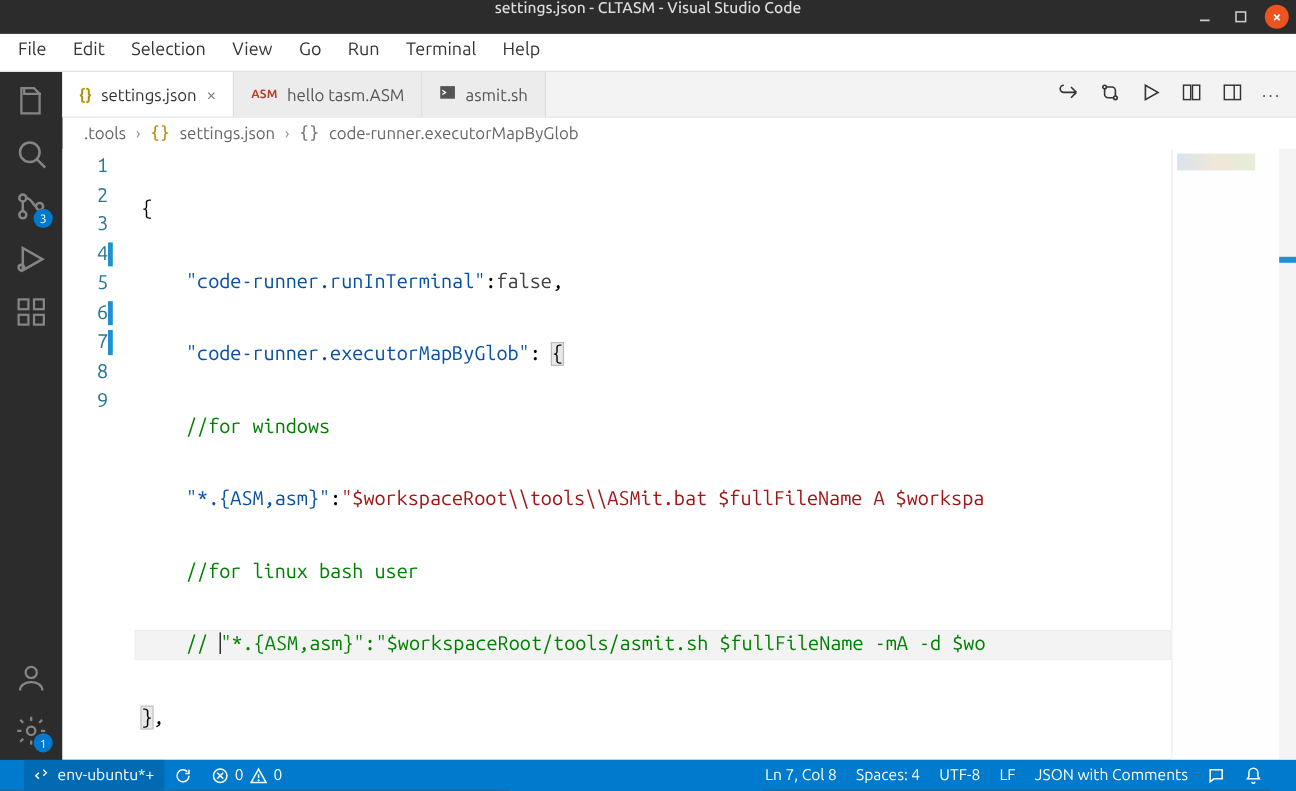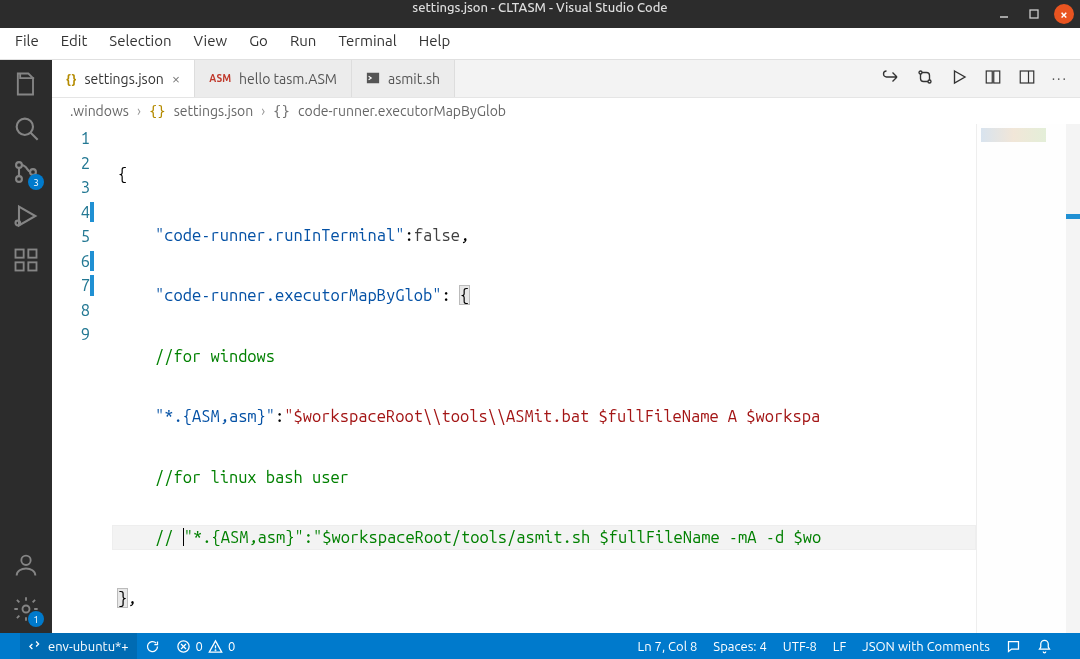--- a/index.html
+++ b/index.html
@@ -431,21 +431,21 @@
           <svg viewBox="0 0 24 24" fill="none" stroke="#333" stroke-width="1.6">
               <rect x="3" y="4" width="18" height="16"></rect>
               <line x1="14" y1="4" x2="14" y2="20"></line>
             </svg>
         </span>
         <span style="letter-spacing:2px;color:#555">···</span>
       </div>
     </div>
 
     <div class="breadcrumbs">
-      <span>.windows</span>
+      <span>.tools</span>
       <span class="chev">›</span>
       <span class="bc-icon" style="color:#b48b00">{}</span>
       <span>settings.json</span>
       <span class="chev">›</span>
       <span class="bc-icon">{}</span>
       <span>code-runner.executorMapByGlob</span>
     </div>
 
     <div class="editor">
       <div class="gutter">

